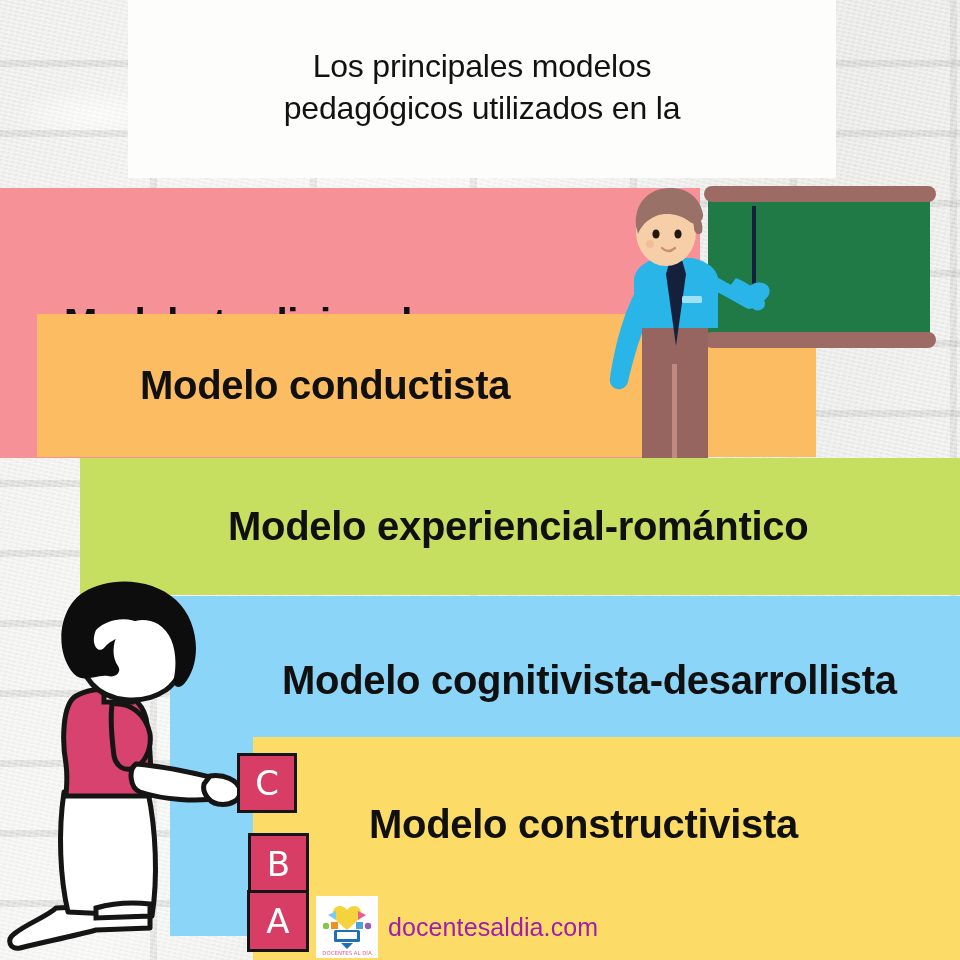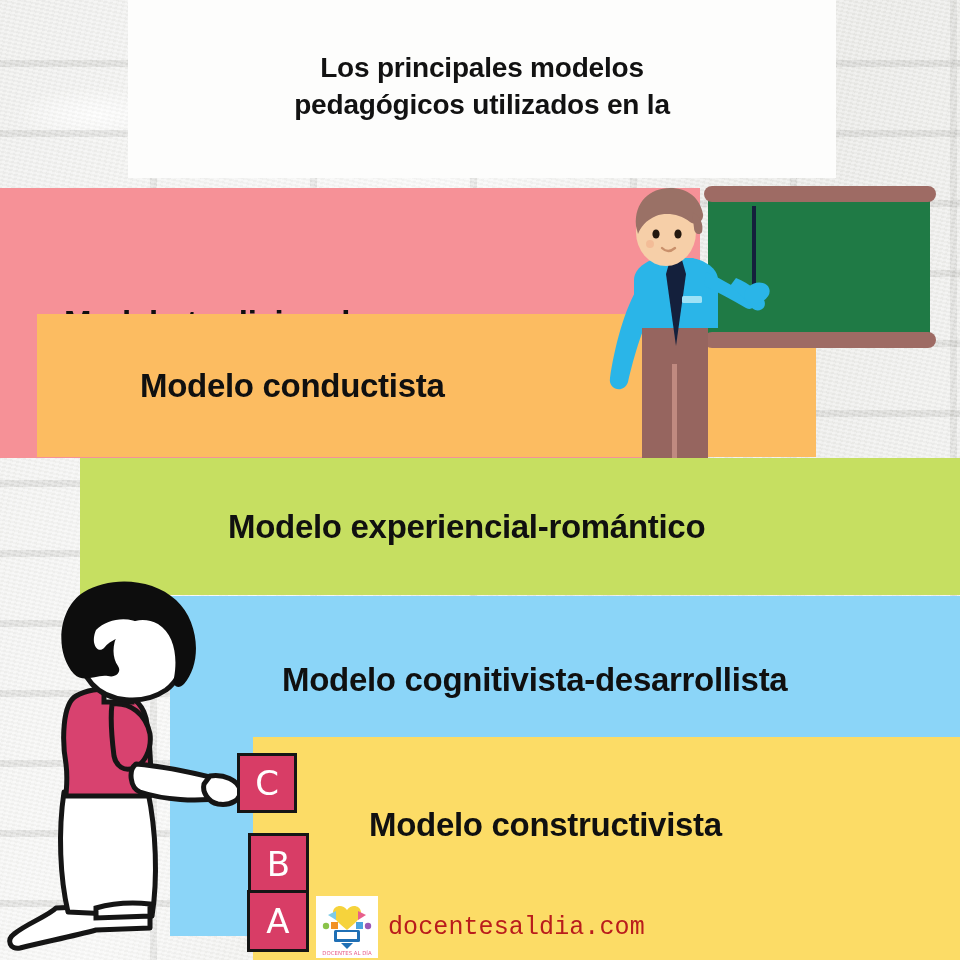--- a/index.html
+++ b/index.html
@@ -64,37 +64,37 @@
     width: 708px;
     height: 182px;
     background: #fdfdfc;
     box-shadow: 0 0 0 0 rgba(0,0,0,0);
     display: flex;
     align-items: center;
     justify-content: center;
     z-index: 6;
   }
   .title-text {
-    font-size: 28px;
-    font-weight: bold;
+    font-size: 32px;
+    font-weight: normal;
     line-height: 1.32;
     color: #121212;
     text-align: center;
     letter-spacing: -0.2px;
     padding: 0 18px;
   }
 
   
   .bar {
     position: absolute;
     display: flex;
     align-items: center;
   }
   .bar-label {
-    font-size: 33px;
+    font-size: 40px;
     font-weight: bold;
     color: #101010;
     white-space: nowrap;
     letter-spacing: -0.3px;
   }
 
   #bar-1 { left: 0px;   top: 188px; width: 700px; height: 270px; background: #f69197; z-index: 2; }
   #bar-1 .bar-label { margin-left: 64px; }
 
   #bar-2 { left: 37px;  top: 314px; width: 779px; height: 143px; background: #fcbc61; z-index: 3; }
@@ -161,22 +161,22 @@
   }
   .footer-logo {
     width: 62px;
     height: 62px;
     background: #ffffff;
     position: relative;
     flex: 0 0 auto;
   }
   .footer-site {
     font-size: 25px;
-    color: #b91c1c;
-    font-family: Liberation Mono, monospace;
+    color: #a21caf;
+    font-family: Liberation Sans, sans-serif;
     letter-spacing: 0.1px;
   }
 </style>
 </head>
 <body>
 
 <div id="canvas">
 
   <div class="wall"></div>
   <div class="wall-noise"></div>

